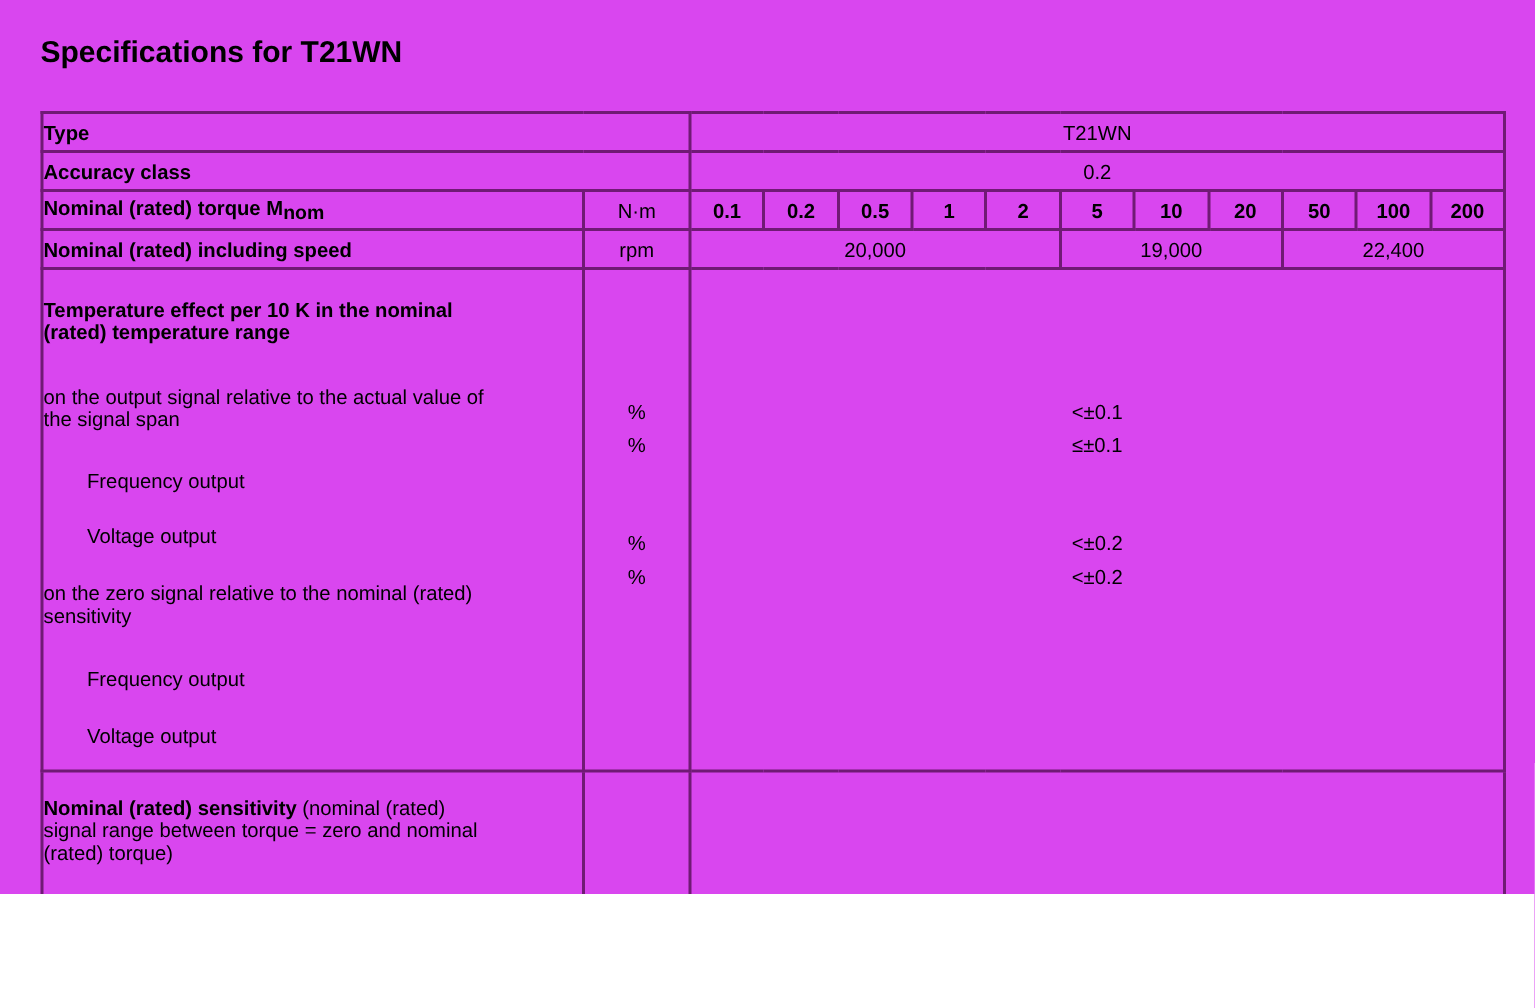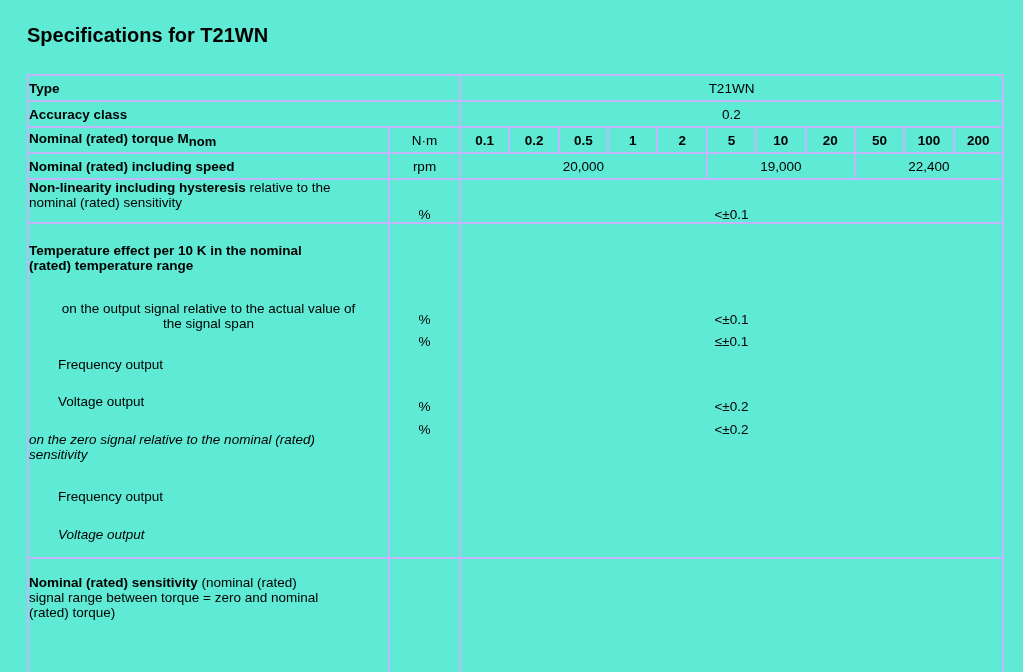--- a/index.html
+++ b/index.html
@@ -5,23 +5,23 @@
   * { box-sizing: border-box; }
   html, body { margin: 0; padding: 0; }
   body {
     font-family: "Liberation Sans", sans-serif;
     color: #000;
     background: #fff;
   }
   .page {
     position: relative;
     width: 1023px;
-    height: 672px;
+    height: 596px;
     overflow: hidden;
-    background: #5eead4;
+    background: #d946ef;
   }
   .title {
     position: absolute;
     left: 27px;
     top: 24px;
     margin: 0;
     font-size: 20px;
     font-weight: bold;
     color: #000;
   }
@@ -30,21 +30,21 @@
     left: 27px;
     top: 74px;
     width: 977px;
     border-collapse: collapse;
     table-layout: fixed;
     font-size: 13.5px;
     line-height: 15px;
     color: #000;
   }
   table.spec td {
-    border: 2px solid #c4b5fd;
+    border: 2px solid #701a75;
     padding: 0;
     overflow: hidden;
   }
   col.c-label { width: 361px; }
   col.c-unit  { width: 71px; }
   
 
   tr.r24 { height: 26px; }
   tr.r42 { height: 44px; }
   tr.r57 { height: 59px; }
@@ -65,24 +65,24 @@
   td.num { text-align: center; vertical-align: middle; font-weight: bold; }
   td.rel { position: relative; vertical-align: top; }
 
   .b { font-weight: bold; }
   .sub { font-size: 13px; vertical-align: -3px; }
 
   td.lab p { margin: 0; white-space: pre-line; }
   .m1  { margin-top: 1px !important; }
   .m4  { margin-top: 4px !important; }
   .m7  { margin-top: 7px !important; }
-  .m8  { margin-top: 8px !important; font-style: italic; }
+  .m8  { margin-top: 8px !important; }
   .m11 { margin-top: 11px !important; }
   .m12 { margin-top: 12px !important; }
-  .m13 { margin-top: 13px !important; text-align: center; }
+  .m13 { margin-top: 13px !important; }
   .ind { margin-left: 29px !important; }
 
   .abs {
     position: absolute;
     left: 0;
     width: 100%;
     text-align: center;
     transform: translateY(-50%);
   }
   .y95  { top: 95px; }
@@ -142,26 +142,20 @@
     </tr>
 
     <tr class="r24">
       <td class="lab mid"><span class="b">Nominal (rated) including speed</span></td>
       <td class="cen">rpm</td>
       <td class="cen" colspan="5">20,000</td>
       <td class="cen" colspan="3">19,000</td>
       <td class="cen" colspan="3">22,400</td>
     </tr>
 
-    <tr class="r42">
-      <td class="lab top"><span class="b">Non-linearity including hysteresis</span><span> relative to the
-nominal (rated) sensitivity</span></td>
-      <td class="bot2">%</td>
-      <td class="bot2" colspan="11">&lt;±0.1</td>
-    </tr>
 
 
     <tr class="r220">
       <td class="lab top">
         <p class="b m4">Temperature effect per 10 K in the nominal
 (rated) temperature range</p>
         <p class="m13">on the output signal relative to the actual value of
 the signal span</p>
         <p class="ind m11">Frequency output</p>
         <p class="ind m7">Voltage output</p>

